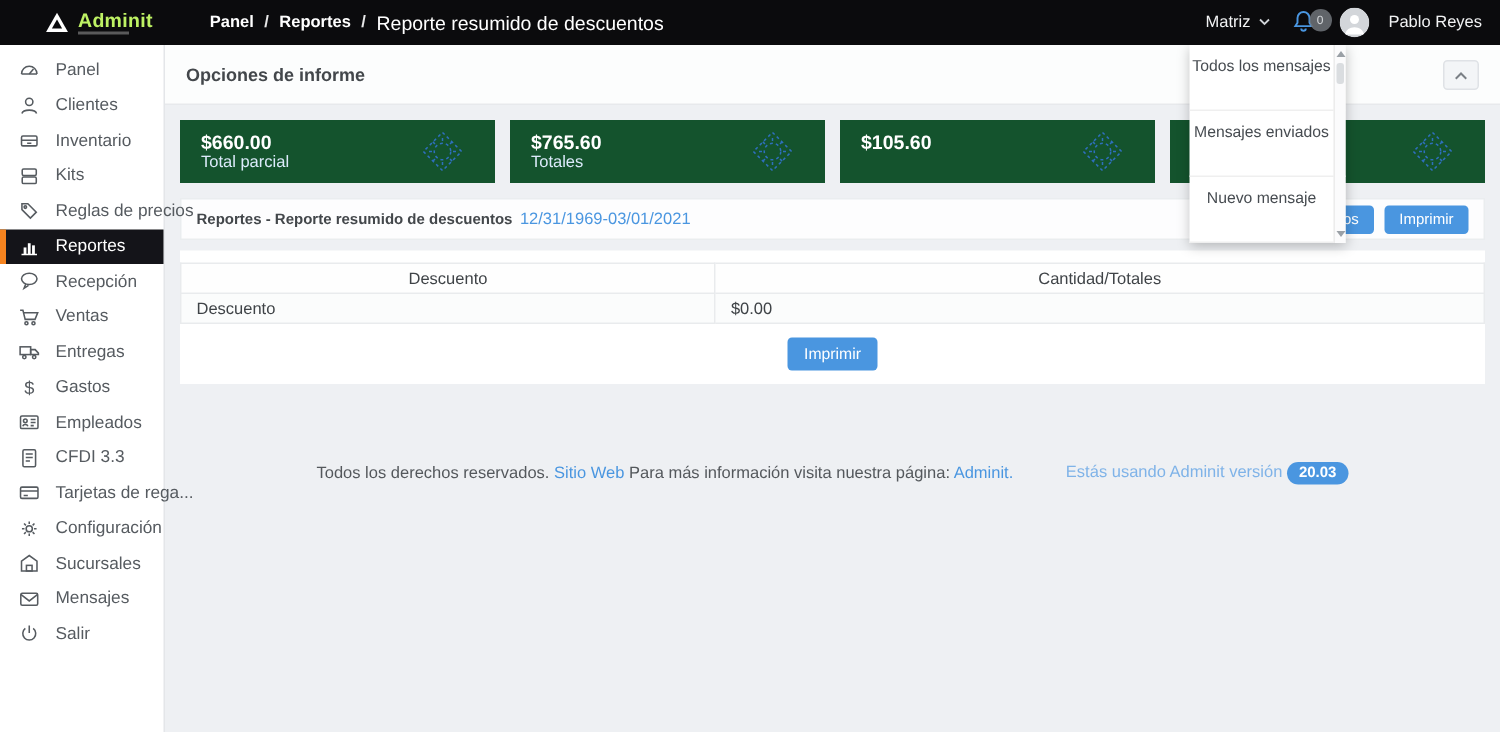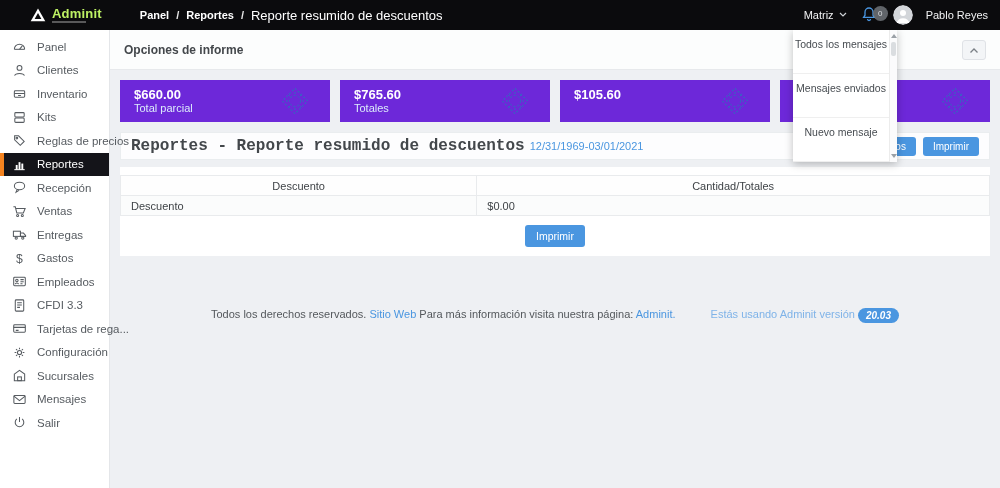--- a/index.html
+++ b/index.html
@@ -60,32 +60,32 @@
   }
   .options-title { font-size:12px; font-weight:bold; color:#43474b; }
   .collapse-btn {
     position:absolute; right:14px; top:10px; width:24px; height:20px;
     background:#f3f5f7; border:1px solid #dfe2e6; border-radius:3px;
     display:flex; align-items:center; justify-content:center; cursor:pointer;
   }
 
   .cards { display:flex; gap:10px; padding:10px; }
   .card {
-    flex:1; height:42px; background:#6d28d9; position:relative;
+    flex:1; height:42px; background:#14532d; position:relative;
     padding:7px 14px; overflow:hidden;
   }
   .card-value { color:#fff; font-weight:bold; font-size:13px; line-height:15px; }
   .card-label { color:#dcebfb; font-size:11px; line-height:13px; }
   .card-deco { position:absolute; right:18px; top:4px; }
 
   .report-bar {
     margin:0 10px; height:28px; background:#fdfdfe; border:1px solid #eaedef;
     display:flex; align-items:center; padding:0 10px;
   }
-  .report-title { font-size:16px; font-weight:bold; color:#43474b;font-family:Liberation Mono, monospace; }
+  .report-title { font-size:10px; font-weight:bold; color:#43474b; }
   .date-link { font-size:11px; color:#4a96e0; margin-left:5px; cursor:pointer; }
   .report-actions { margin-left:auto; display:flex; gap:7px; }
   .btn {
     background:#4a96e0; color:#fff; border:none; border-radius:3px;
     font-size:10px; padding:4px 10px; cursor:pointer; font-family:inherit;
   }
 
   .table-panel { margin:7px 10px 0; background:#fff; padding:8px 0 9px; }
   table { width:100%; border-collapse:collapse; }
   th, td { border:1px solid #e9ebed; height:20px; font-size:11px; color:#3f4347; }
@@ -93,21 +93,21 @@
   td { padding-left:10px; background:#fbfcfc; }
   th:first-child, td:first-child { width:41%; }
   .print-row { text-align:center; margin-top:9px; }
   .btn-print { font-size:10.5px; padding:5px 11px; }
 
   .footer { text-align:center; margin-top:52px; font-size:11px; color:#54585c; }
   .footer .link { color:#4a96e0; cursor:pointer; }
   .footer .light { color:#7fb3e8;margin-left:32px; }
   .version-badge {
     display:inline-block; background:#4a96e0; color:#fff; font-weight:bold;
-    font-size:10px; padding:2px 8px; border-radius:9px; vertical-align:middle;font-style:italic;
+    font-size:10px; padding:2px 8px; border-radius:9px; vertical-align:middle;
   }
 
   
   .dropdown {
     position:absolute; top:30px; left:793px; width:104px; background:#fff;
     box-shadow:0 2px 8px rgba(0,0,0,.25); z-index:50;
   }
   .dd-item {
     height:44px; line-height:28px; text-align:center; font-size:10.5px;
     color:#474c51; border-bottom:1px solid #efefef; cursor:pointer;

